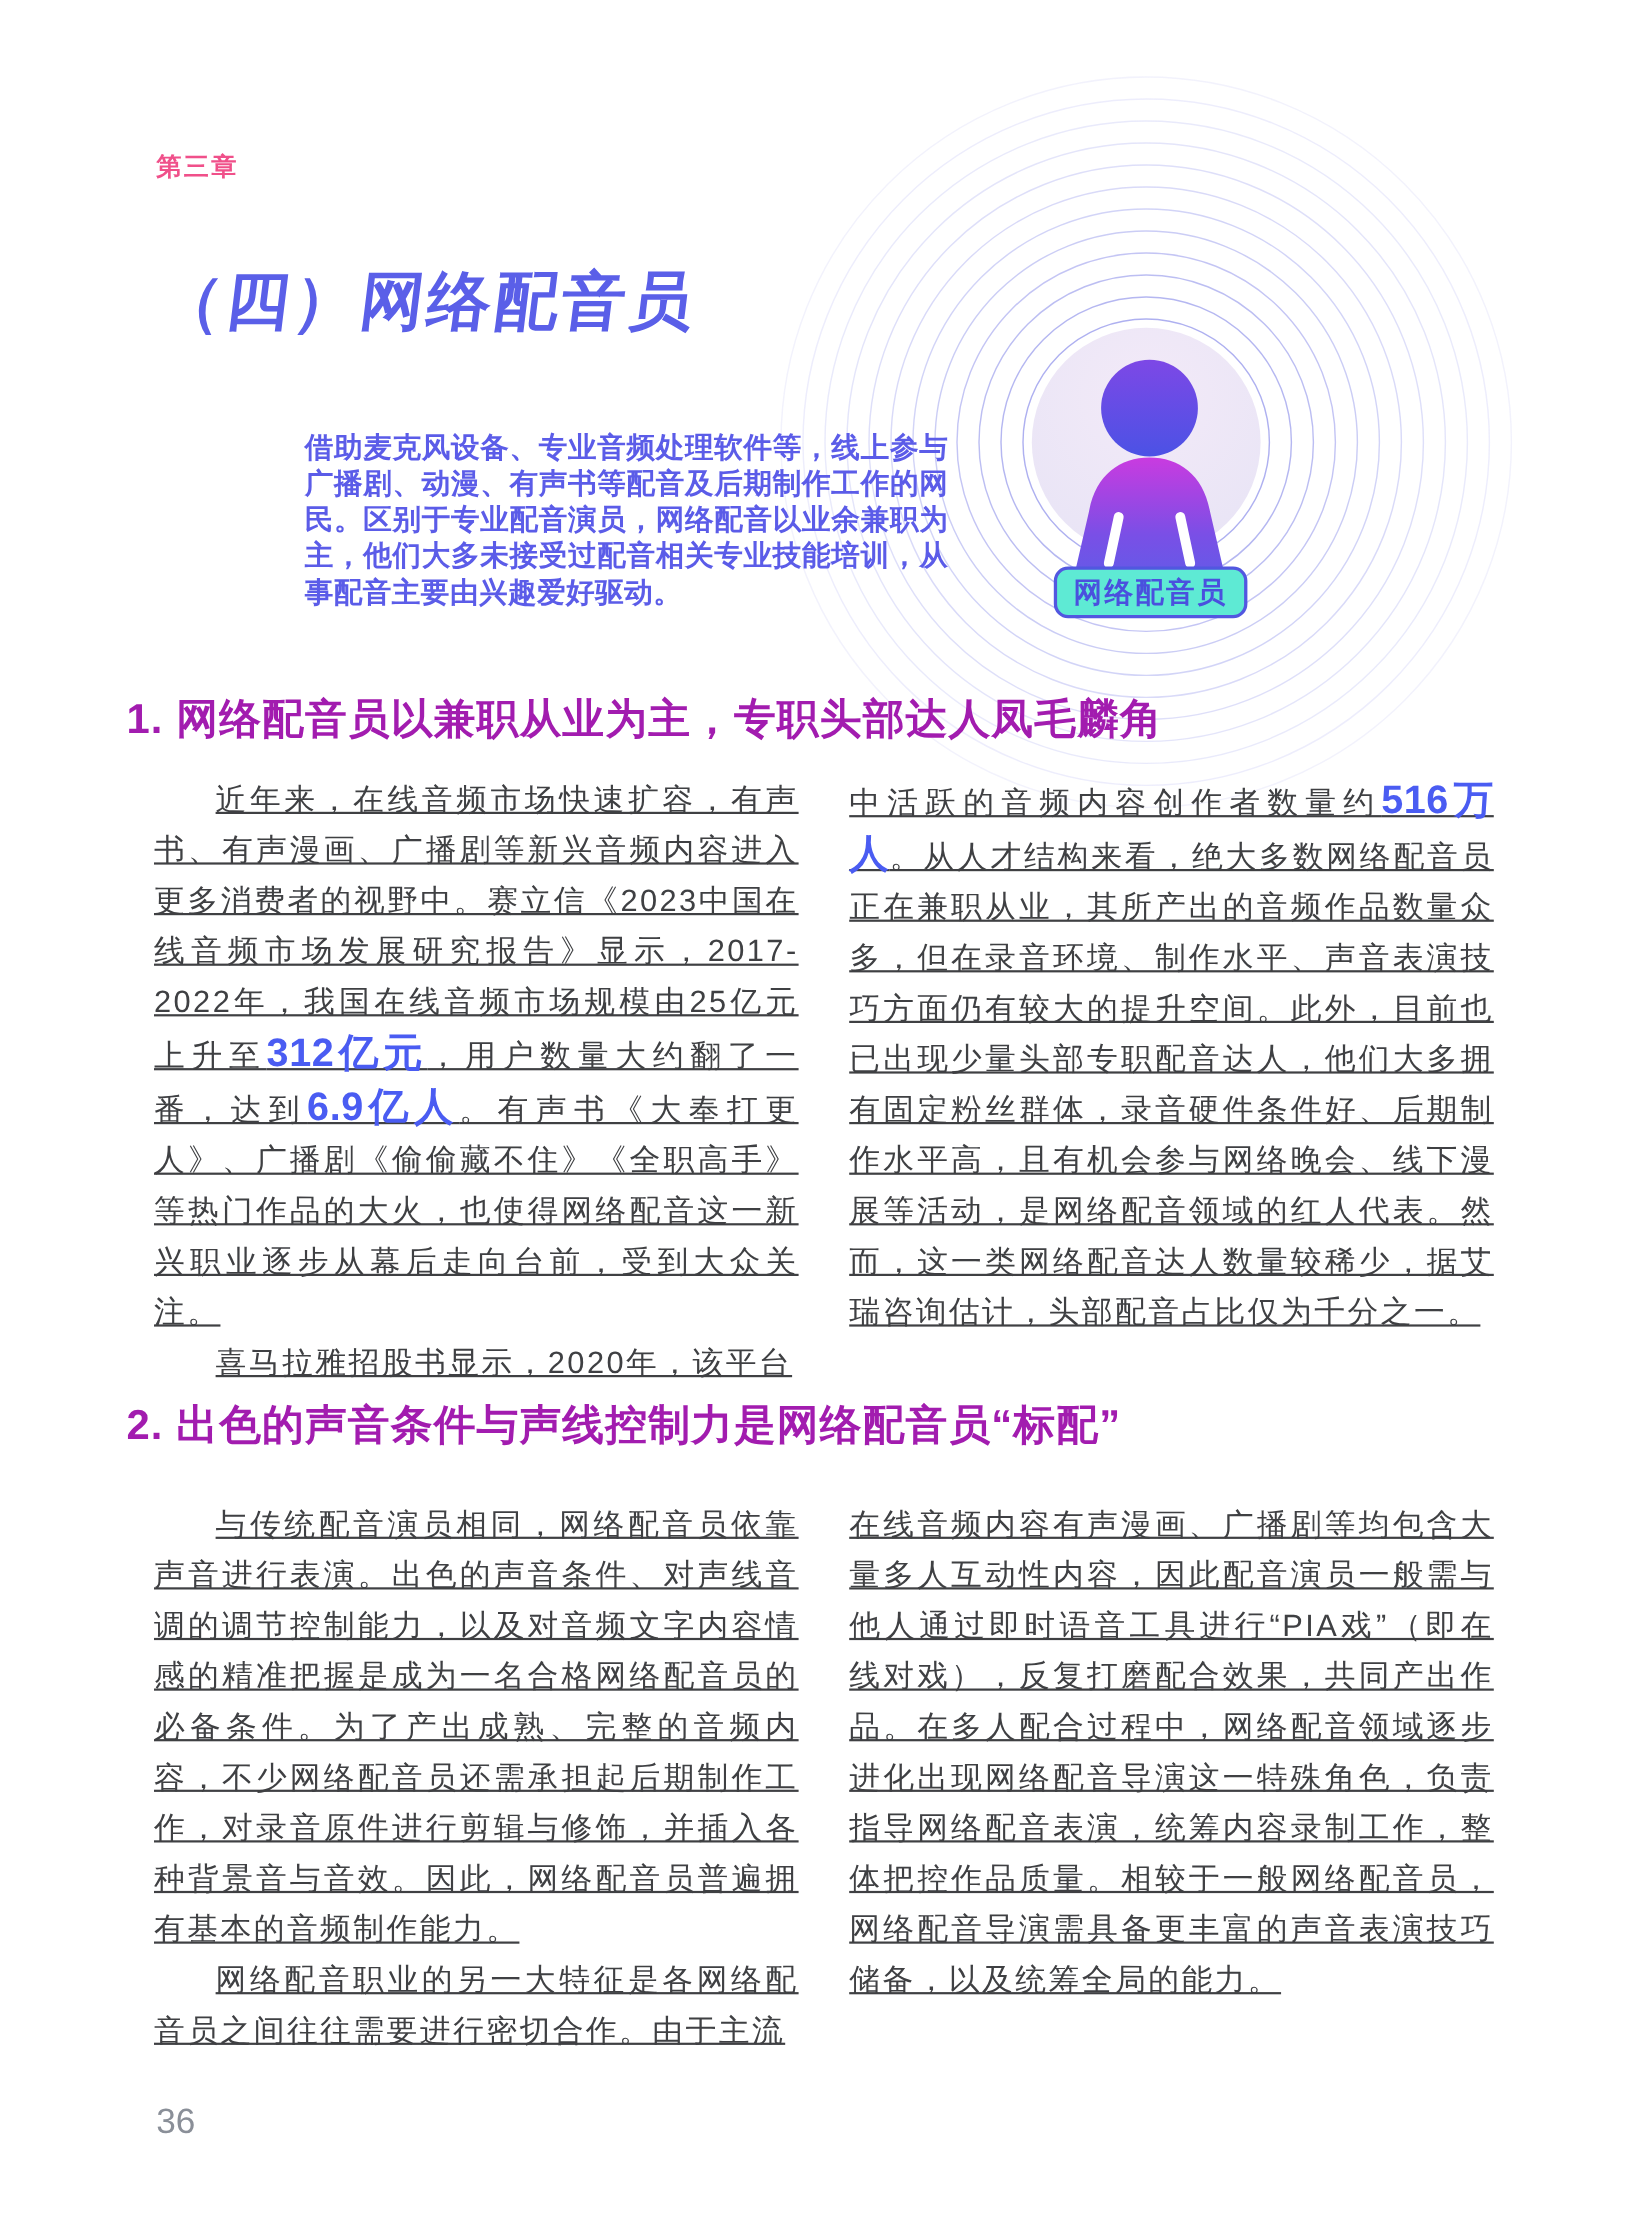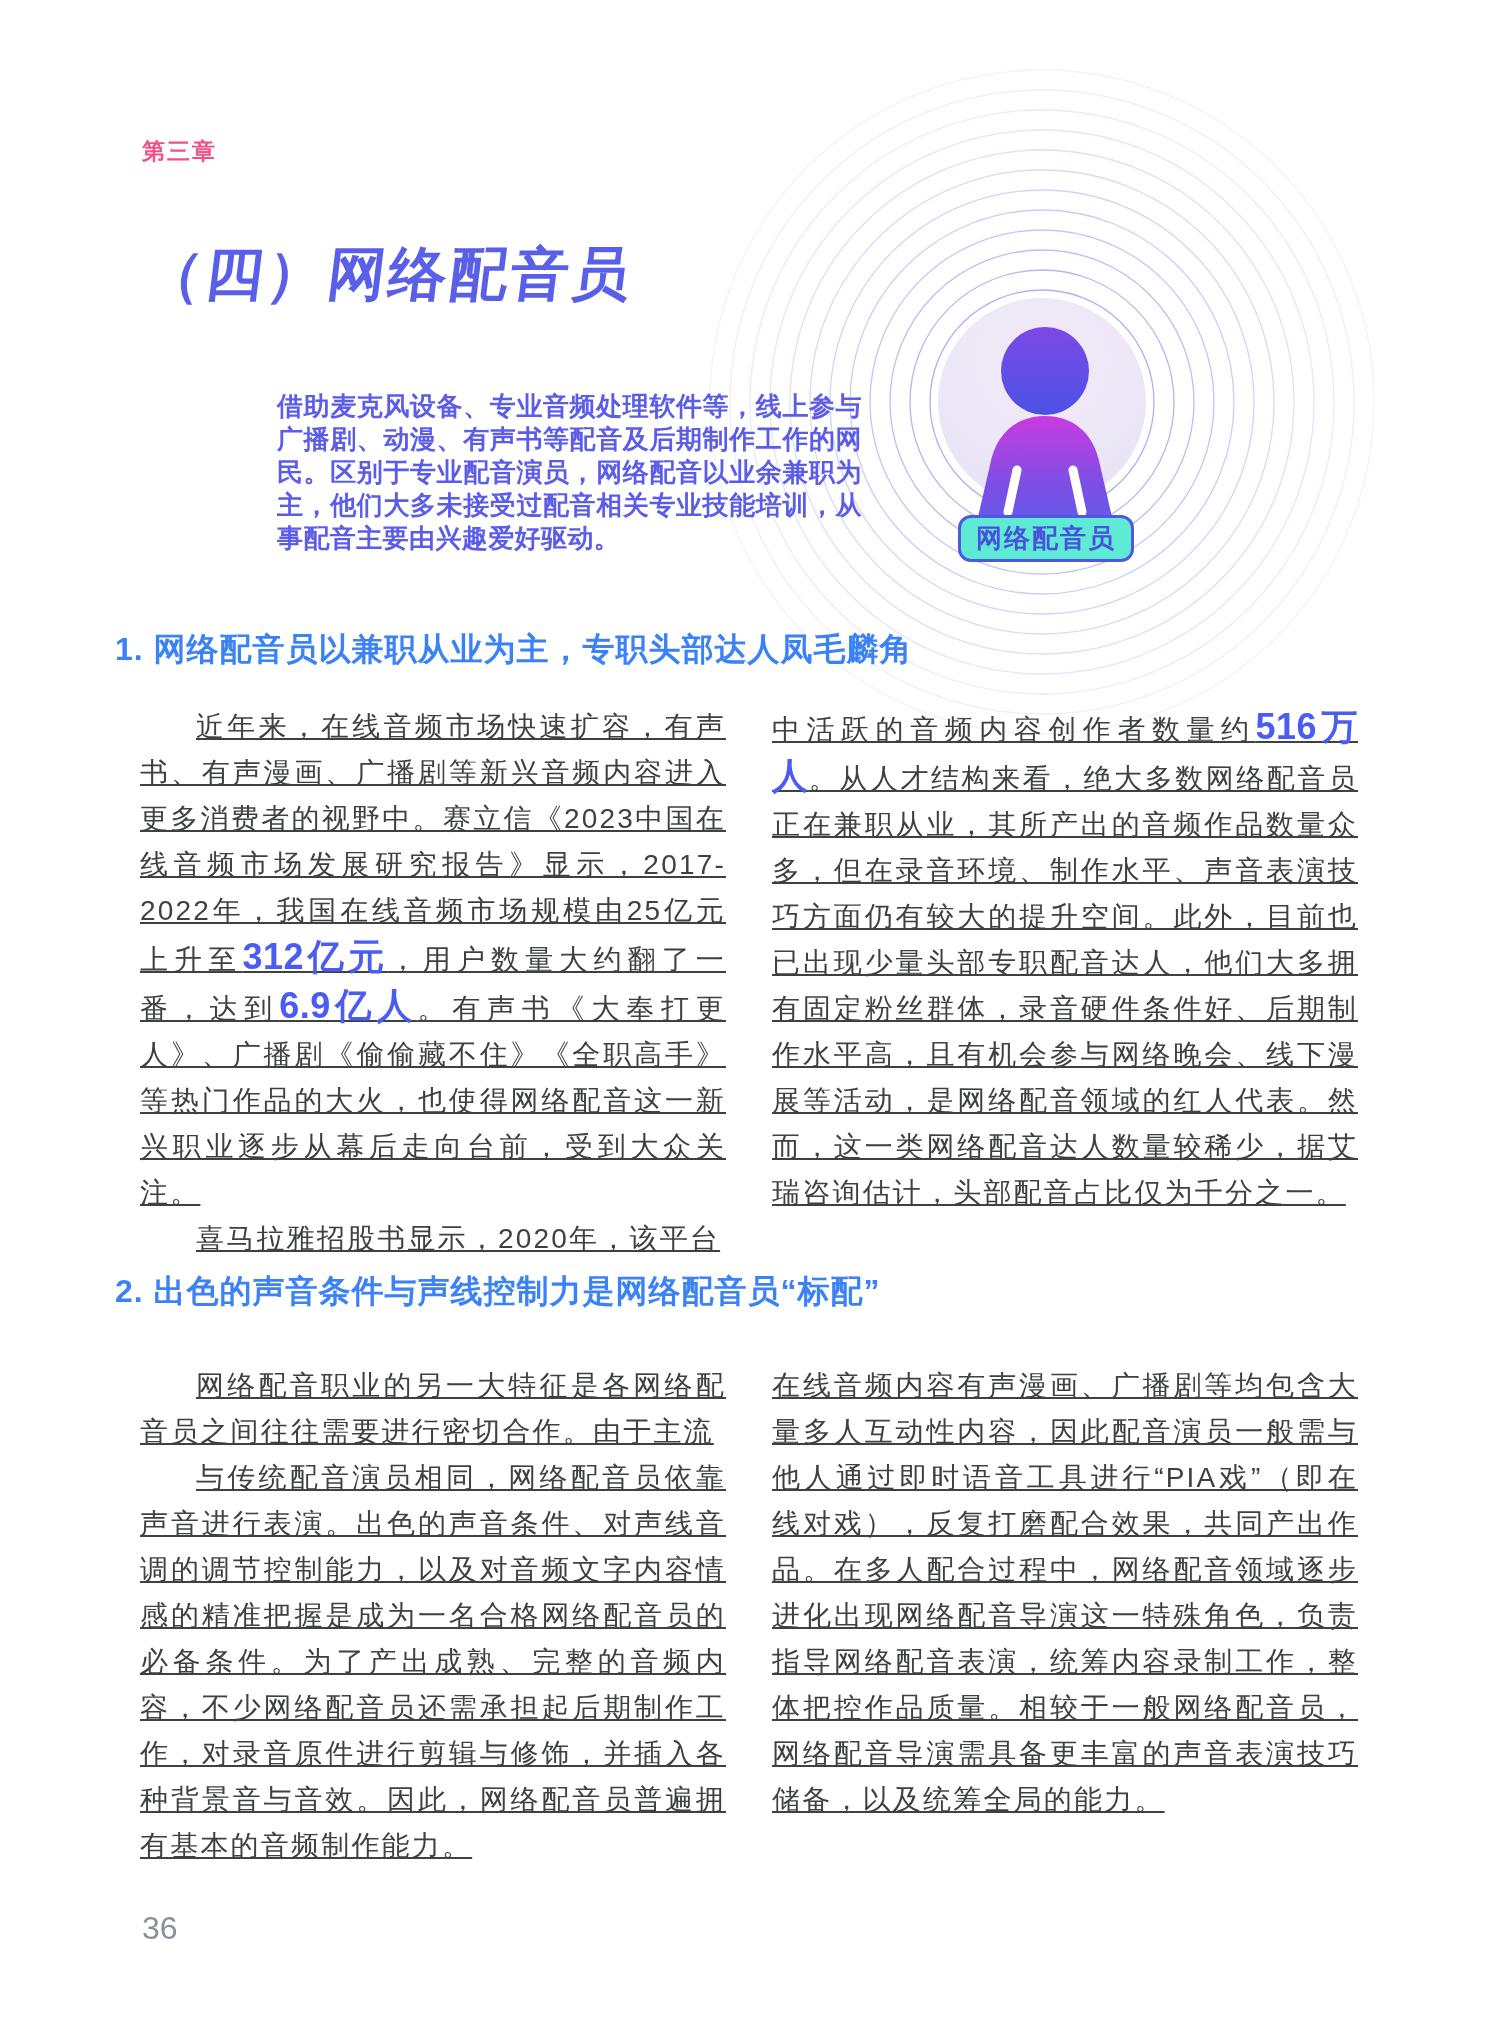--- a/index.html
+++ b/index.html
@@ -13,21 +13,21 @@
 
   .intro{position:absolute;left:277px;top:390px;width:585px;font-size:26px;font-weight:700;
          color:#5B5CE8;line-height:33px;text-align:justify;letter-spacing:0.4px;}
 
   .illus-wrap{position:absolute;left:690px;top:50px;width:710px;height:710px;}
   .illus-wrap svg{display:block;width:710px;height:710px;}
   .illus-label{position:absolute;left:958px;top:515px;width:176px;height:47px;background:#5eead4;
                border:3px solid #5257E0;border-radius:13px;display:flex;align-items:center;justify-content:center;
                font-size:26px;font-weight:700;color:#4A50DE;letter-spacing:2px;box-sizing:border-box;}
 
-  .h2{position:absolute;left:115px;font-size:32px;font-weight:800;color:#3b82f6;letter-spacing:1px;white-space:nowrap;}
+  .h2{position:absolute;left:115px;font-size:38px;font-weight:800;color:#a21caf;letter-spacing:1px;white-space:nowrap;}
   .h2.s1{top:628px;}
   .h2.s2{top:1270px;}
 
   .col{position:absolute;width:586px;font-size:28px;color:#3F4043;line-height:46px;
        text-align:justify;letter-spacing:2.2px;}
   .col p{margin:0;text-decoration:underline;}
   .col p.indent{text-indent:2em;}
   .col-l{left:140px;}
   .col-r{left:772px;}
   .row1{top:704px;}
@@ -98,22 +98,22 @@
     <p class="indent">喜马拉雅招股书显示，2020年，该平台</p>
   </div>
 
   <div class="col col-r row1">
     <p><span>中活跃的音频内容创作者数量约</span><span class="hl">516万人</span><span>。从人才结构来看，绝大多数网络配音员正在兼职从业，其所产出的音频作品数量众多，但在录音环境、制作水平、声音表演技巧方面仍有较大的提升空间。此外，目前也已出现少量头部专职配音达人，他们大多拥有固定粉丝群体，录音硬件条件好、后期制作水平高，且有机会参与网络晚会、线下漫展等活动，是网络配音领域的红人代表。然而，这一类网络配音达人数量较稀少，据艾瑞咨询估计，头部配音占比仅为千分之一。</span></p>
   </div>
 
   <div class="h2 s2">2. 出色的声音条件与声线控制力是网络配音员“标配”</div>
 
   <div class="col col-l row2">
+    <p class="indent">与传统配音演员相同，网络配音员依靠声音进行表演。出色的声音条件、对声线音调的调节控制能力，以及对音频文字内容情感的精准把握是成为一名合格网络配音员的必备条件。为了产出成熟、完整的音频内容，不少网络配音员还需承担起后期制作工作，对录音原件进行剪辑与修饰，并插入各种背景音与音效。因此，网络配音员普遍拥有基本的音频制作能力。</p>
     <p class="indent">网络配音职业的另一大特征是各网络配音员之间往往需要进行密切合作。由于主流</p>
-    <p class="indent">与传统配音演员相同，网络配音员依靠声音进行表演。出色的声音条件、对声线音调的调节控制能力，以及对音频文字内容情感的精准把握是成为一名合格网络配音员的必备条件。为了产出成熟、完整的音频内容，不少网络配音员还需承担起后期制作工作，对录音原件进行剪辑与修饰，并插入各种背景音与音效。因此，网络配音员普遍拥有基本的音频制作能力。</p>
   </div>
 
   <div class="col col-r row2">
     <p>在线音频内容有声漫画、广播剧等均包含大量多人互动性内容，因此配音演员一般需与他人通过即时语音工具进行“PIA戏”（即在线对戏），反复打磨配合效果，共同产出作品。在多人配合过程中，网络配音领域逐步进化出现网络配音导演这一特殊角色，负责指导网络配音表演，统筹内容录制工作，整体把控作品质量。相较于一般网络配音员，网络配音导演需具备更丰富的声音表演技巧储备，以及统筹全局的能力。</p>
   </div>
 
   <div class="pagenum">36</div>
 
 </div>
 

